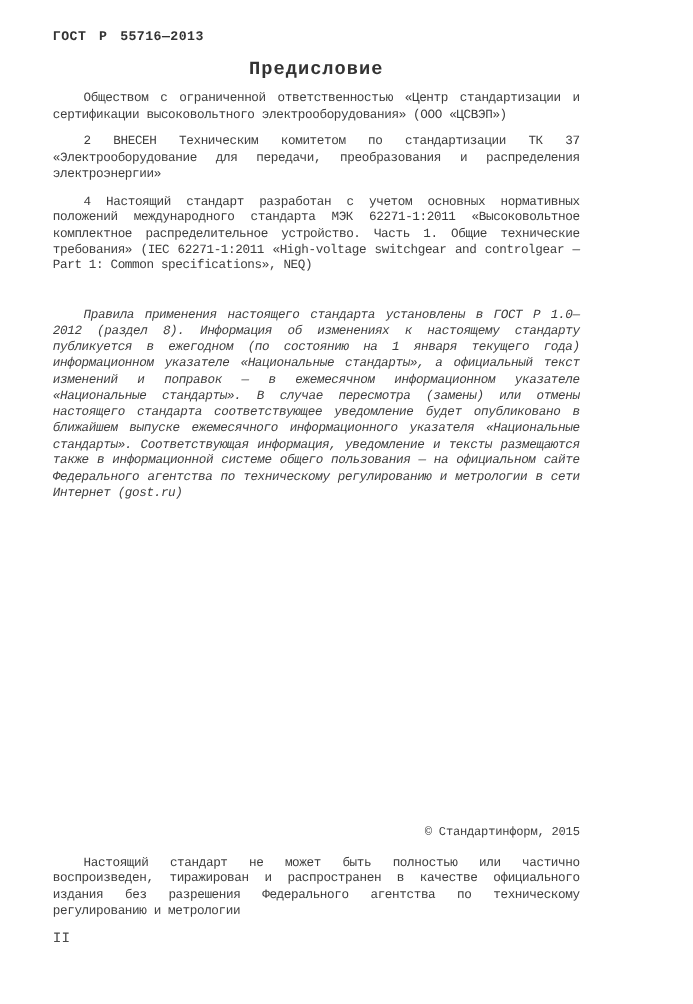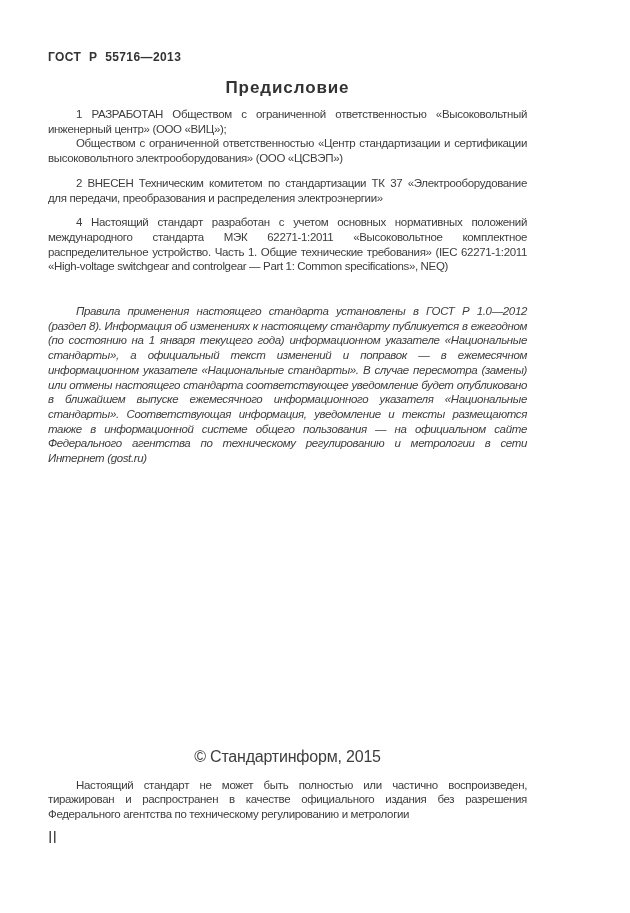--- a/index.html
+++ b/index.html
@@ -6,22 +6,22 @@
     margin: 0;
     padding: 0;
     background: #ffffff;
   }
   .page {
     position: relative;
     width: 574px;
     height: 913px;
     background: #ffffff;
     box-sizing: border-box;
-    padding: 44px 47px 0 48px;
-    font-family: Liberation Sans, sans-serif;
+    padding: 20px 47px 0 48px;
+    font-family: Liberation Mono, monospace;
     color: #3d3d3d;
     overflow: hidden;
   }
   .doc-header {
     font-size: 12px;
     font-weight: bold;
     color: #333333;
     letter-spacing: 0.4px;
     word-spacing: 4px;
     line-height: 14px;
@@ -51,44 +51,43 @@
     font-style: italic;
     margin-top: 30px;
   }
   .footer {
     position: absolute;
     left: 48px;
     right: 47px;
     top: 750px;
   }
   .copyright {
-    font-size: 16px;
+    font-size: 11px;
     letter-spacing: -0.2px;
-    text-align: center;
+    text-align: right;
     line-height: 14.7px;
   }
   .restriction { margin-top: 13px; }
   .page-number {
-    font-size: 16px;
+    font-size: 13px;
     color: #4a4a4a;
     margin-top: 9px;
     line-height: 14px;
   }
 </style>
 </head>
 <body>
 
 <div class="page">
 
   <div class="doc-header">ГОСТ Р 55716—2013</div>
 
   <h1 class="doc-title">Предисловие</h1>
 
   <div class="foreword">
-    <p class="para indent item item-first">1 РАЗРАБОТАН Обществом с ограниченной ответственностью «Высоковольтный инженерный центр» (ООО «ВИЦ»);</p>
     <p class="para indent">Обществом с ограниченной ответственностью «Центр стандартизации и сертификации высоковольтного электрооборудования» (ООО «ЦСВЭП»)</p>
     <p class="para indent item">2 ВНЕСЕН Техническим комитетом по стандартизации ТК 37 «Электрооборудование для передачи, преобразования и распределения электроэнергии»</p>
     <p class="para indent item">4 Настоящий стандарт разработан с учетом основных нормативных положений международного стандарта МЭК 62271-1:2011 «Высоковольтное комплектное распределительное устройство. Часть 1. Общие технические требования» (IEC 62271-1:2011 «High-voltage switchgear and controlgear — Part 1: Common specifications», NEQ)</p>
   </div>
 
   <p class="para indent note">Правила применения настоящего стандарта установлены в ГОСТ Р 1.0—2012 (раздел 8). Информация об изменениях к настоящему стандарту публикуется в ежегодном (по состоянию на 1 января текущего года) информационном указателе «Национальные стандарты», а официальный текст изменений и поправок — в ежемесячном информационном указателе «Национальные стандарты». В случае пересмотра (замены) или отмены настоящего стандарта соответствующее уведомление будет опубликовано в ближайшем выпуске ежемесячного информационного указателя «Национальные стандарты». Соответствующая информация, уведомление и тексты размещаются также в информационной системе общего пользования — на официальном сайте Федерального агентства по техническому регулированию и метрологии в сети Интернет (gost.ru)</p>
 
   <div class="footer">
     <div class="copyright">© Стандартинформ, 2015</div>
     <p class="para indent restriction">Настоящий стандарт не может  быть  полностью или частично воспроизведен, тиражирован и распространен в качестве официального издания без разрешения Федерального агентства по техническому регулированию и метрологии</p>

